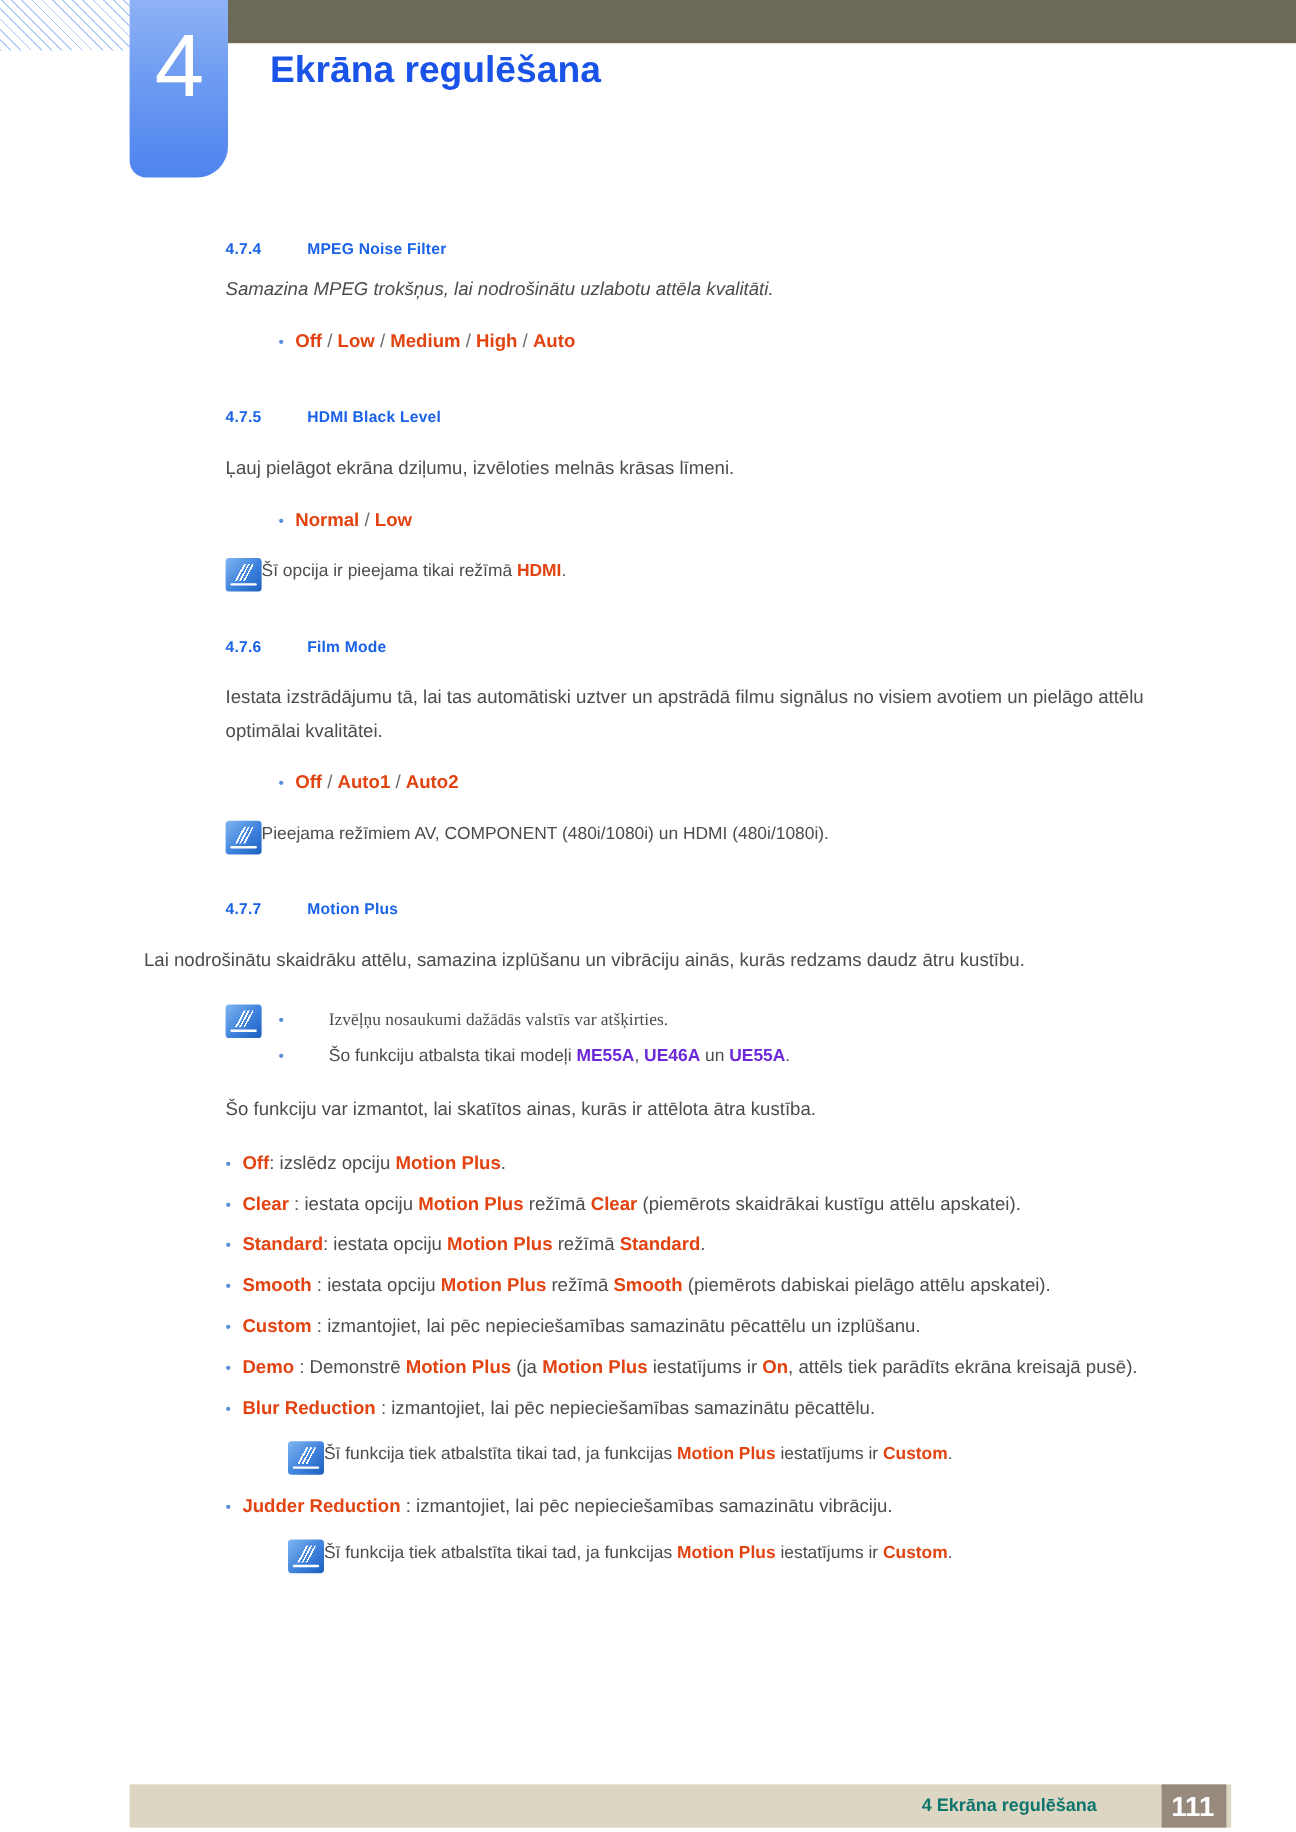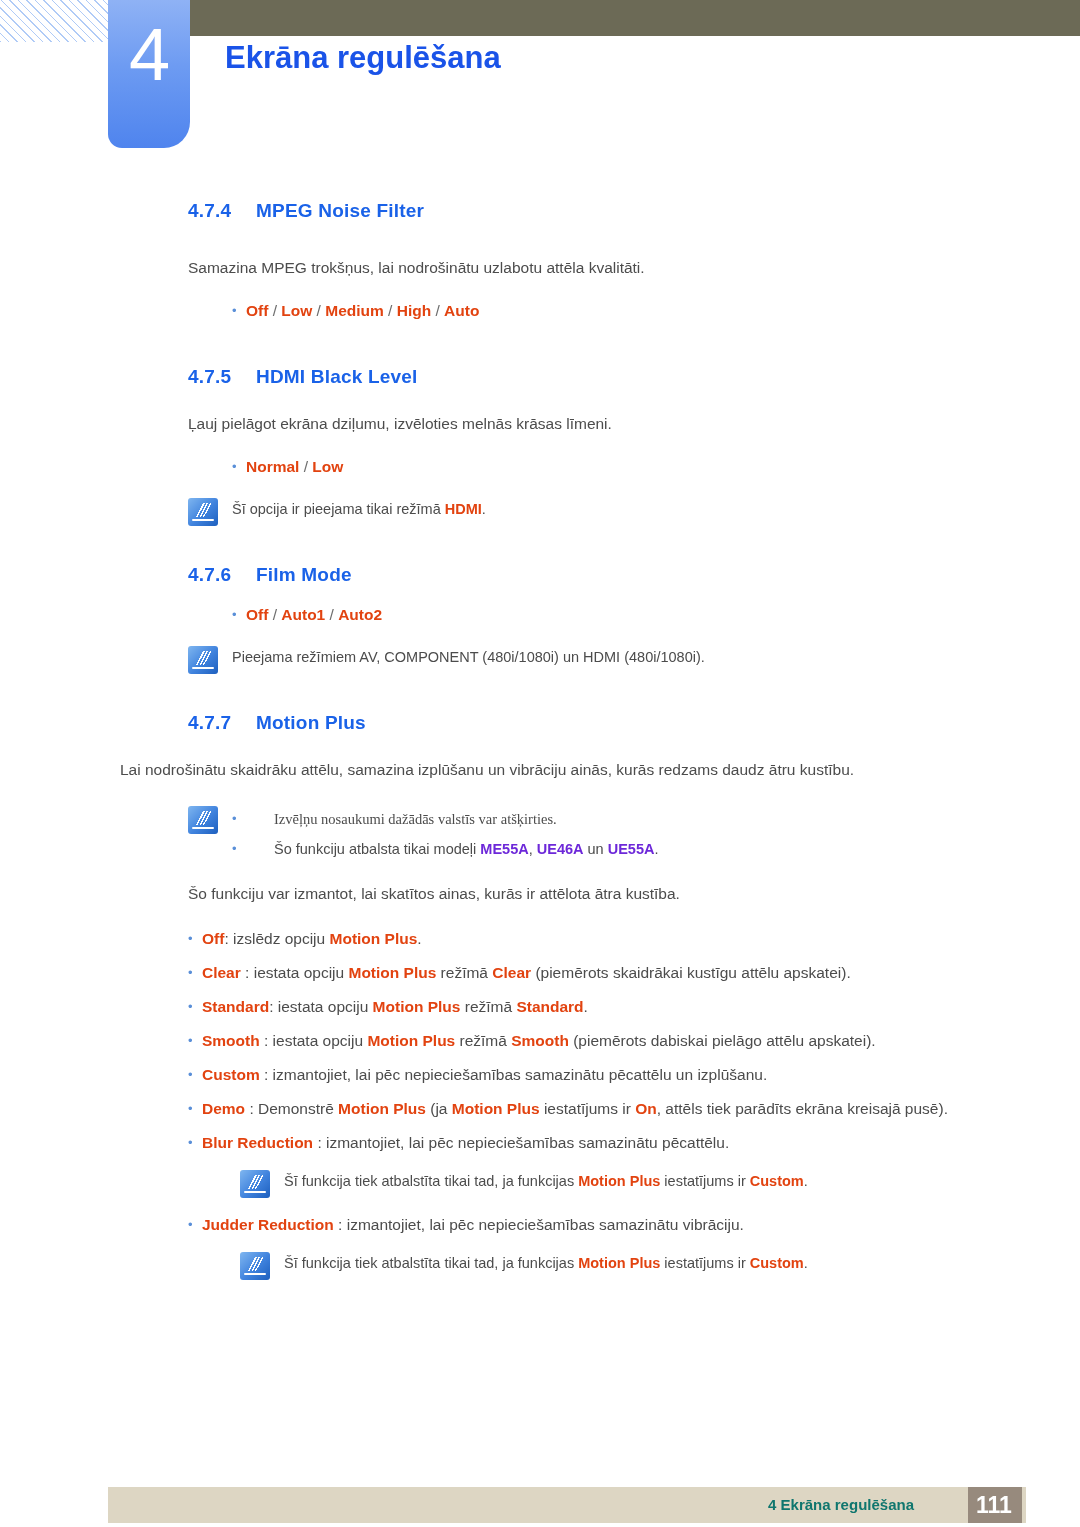--- a/index.html
+++ b/index.html
@@ -76,21 +76,21 @@
   .content {
     position: absolute;
     left: 0; top: 200px;
     width: 1080px;
   }
 
   h2.section-head {
     margin: 0;
     padding: 0;
     color: #1a62e8;
-    font-size: 19px;
+    font-size: 13px;
     font-weight: bold;
     letter-spacing: 0.2px;
   }
   .sec-num { display: inline-block; width: 68px; }
 
   p.para {
     margin: 0;
     padding: 0;
     color: #4c4c4c;
     font-size: 15.5px;
@@ -151,21 +151,21 @@
     left: 4px; bottom: 5px;
     width: 22px; height: 2px;
     background: #ffffff;
     border-radius: 2px;
   }
   .note-text {
     flex: 1 1 auto;
     color: #4c4c4c;
     font-size: 14.5px;
     line-height: 26px;
-    padding-left: 14px;
+    padding-left: 0;
   }
 
   .sub-bullets { flex: 1 1 auto; padding-left: 14px; }
   .sub-bullet-row {
     display: flex;
     align-items: flex-start;
     color: #4c4c4c;
     font-size: 14.5px;
     line-height: 30px;
   }
@@ -219,21 +219,21 @@
     <div class="chapter-number">4</div>
   </div>
   <div class="chapter-title">Ekrāna regulēšana</div>
 </div>
 
 <div class="content">
 
   <h2 class="section-head" style="margin-left:188px;">
     <span class="sec-num">4.7.4</span><span>MPEG Noise Filter</span>
   </h2>
-  <p class="para" style="margin-left:188px; margin-top:32px; width:800px;">Samazina MPEG trokšņus, lai nodrošinātu uzlabotu attēla kvalitāti.</p>
+  <p class="para" style="margin-left:188px; margin-top:13px; width:800px;font-style:italic;">Samazina MPEG trokšņus, lai nodrošinātu uzlabotu attēla kvalitāti.</p>
   <div class="bullet-row" style="margin-left:232px; margin-top:16px;">
     <span class="dot">•</span>
     <span class="bullet-text">
       <span class="opt">Off</span><span class="sep"> / </span><span class="opt">Low</span><span class="sep"> / </span><span class="opt">Medium</span><span class="sep"> / </span><span class="opt">High</span><span class="sep"> / </span><span class="opt">Auto</span>
     </span>
   </div>
 
   <h2 class="section-head" style="margin-left:188px; margin-top:42px;">
     <span class="sec-num">4.7.5</span><span>HDMI Black Level</span>
   </h2>
@@ -247,20 +247,21 @@
   <div class="note-row" style="margin-left:188px; margin-top:16px; width:800px;">
     <div class="note-icon"></div>
     <div class="note-text">
       <span>Šī opcija ir pieejama tikai režīmā </span><span class="opt">HDMI</span><span>.</span>
     </div>
   </div>
 
   <h2 class="section-head" style="margin-left:188px; margin-top:38px;">
     <span class="sec-num">4.7.6</span><span>Film Mode</span>
   </h2>
+  <p class="para" style="margin-left:188px; margin-top:22px; width:790px;">Iestata izstrādājumu tā, lai tas automātiski uztver un apstrādā filmu signālus no visiem avotiem un pielāgo attēlu optimālai kvalitātei.</p>
   <div class="bullet-row" style="margin-left:232px; margin-top:16px;">
     <span class="dot">•</span>
     <span class="bullet-text">
       <span class="opt">Off</span><span class="sep"> / </span><span class="opt">Auto1</span><span class="sep"> / </span><span class="opt">Auto2</span>
     </span>
   </div>
   <div class="note-row" style="margin-left:188px; margin-top:16px; width:820px;">
     <div class="note-icon"></div>
     <div class="note-text">Pieejama režīmiem AV, COMPONENT (480i/1080i) un HDMI (480i/1080i).</div>
   </div>

